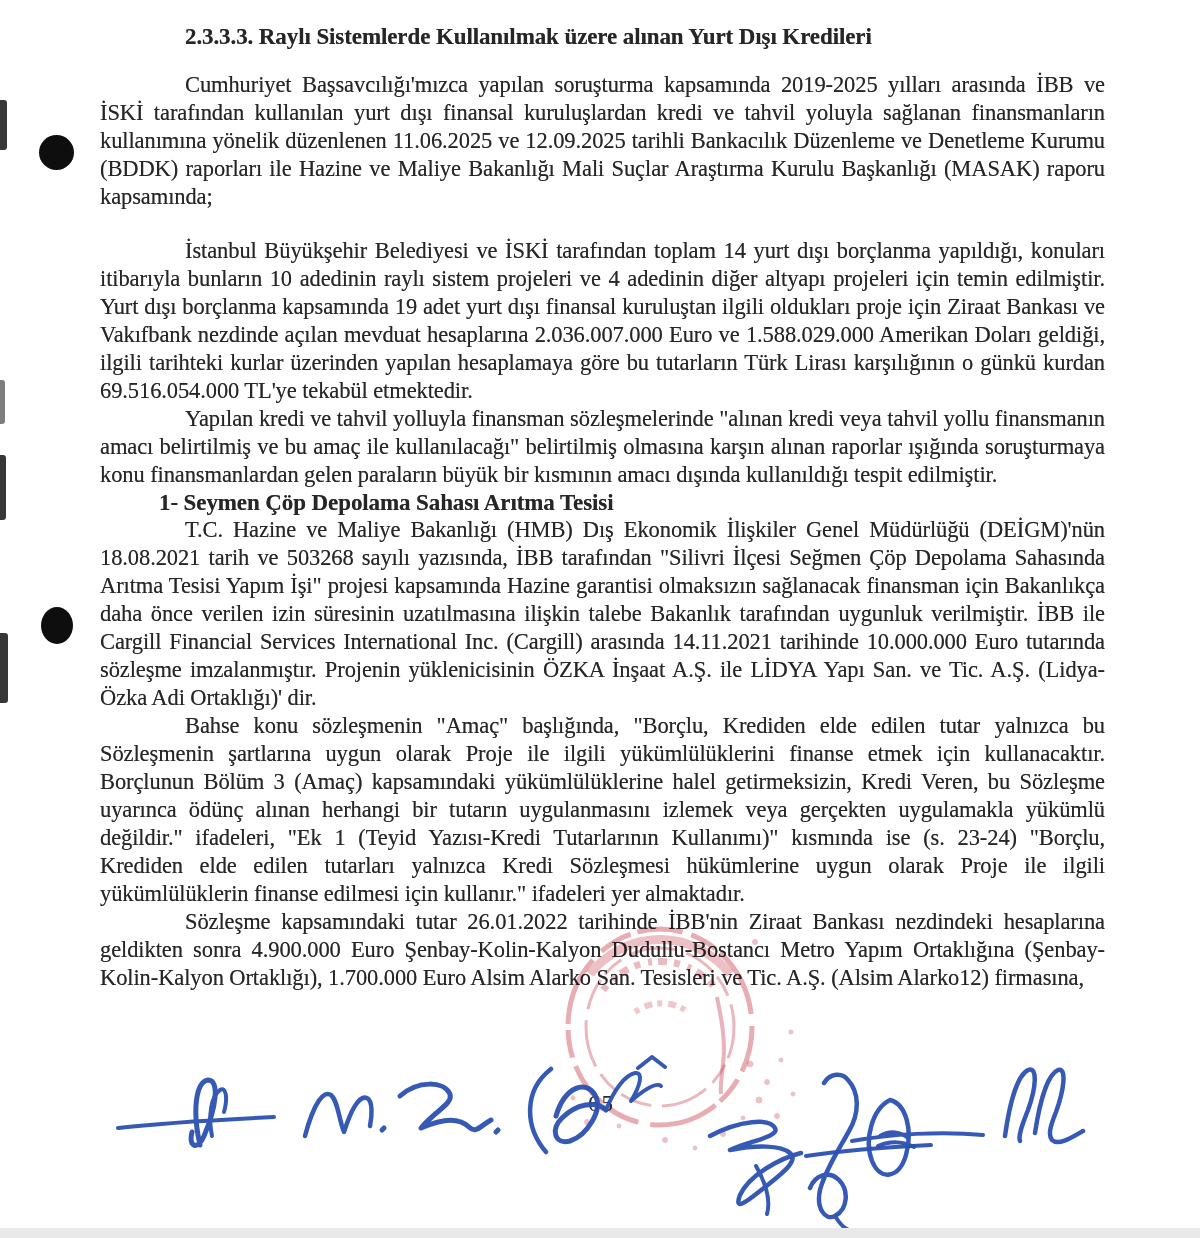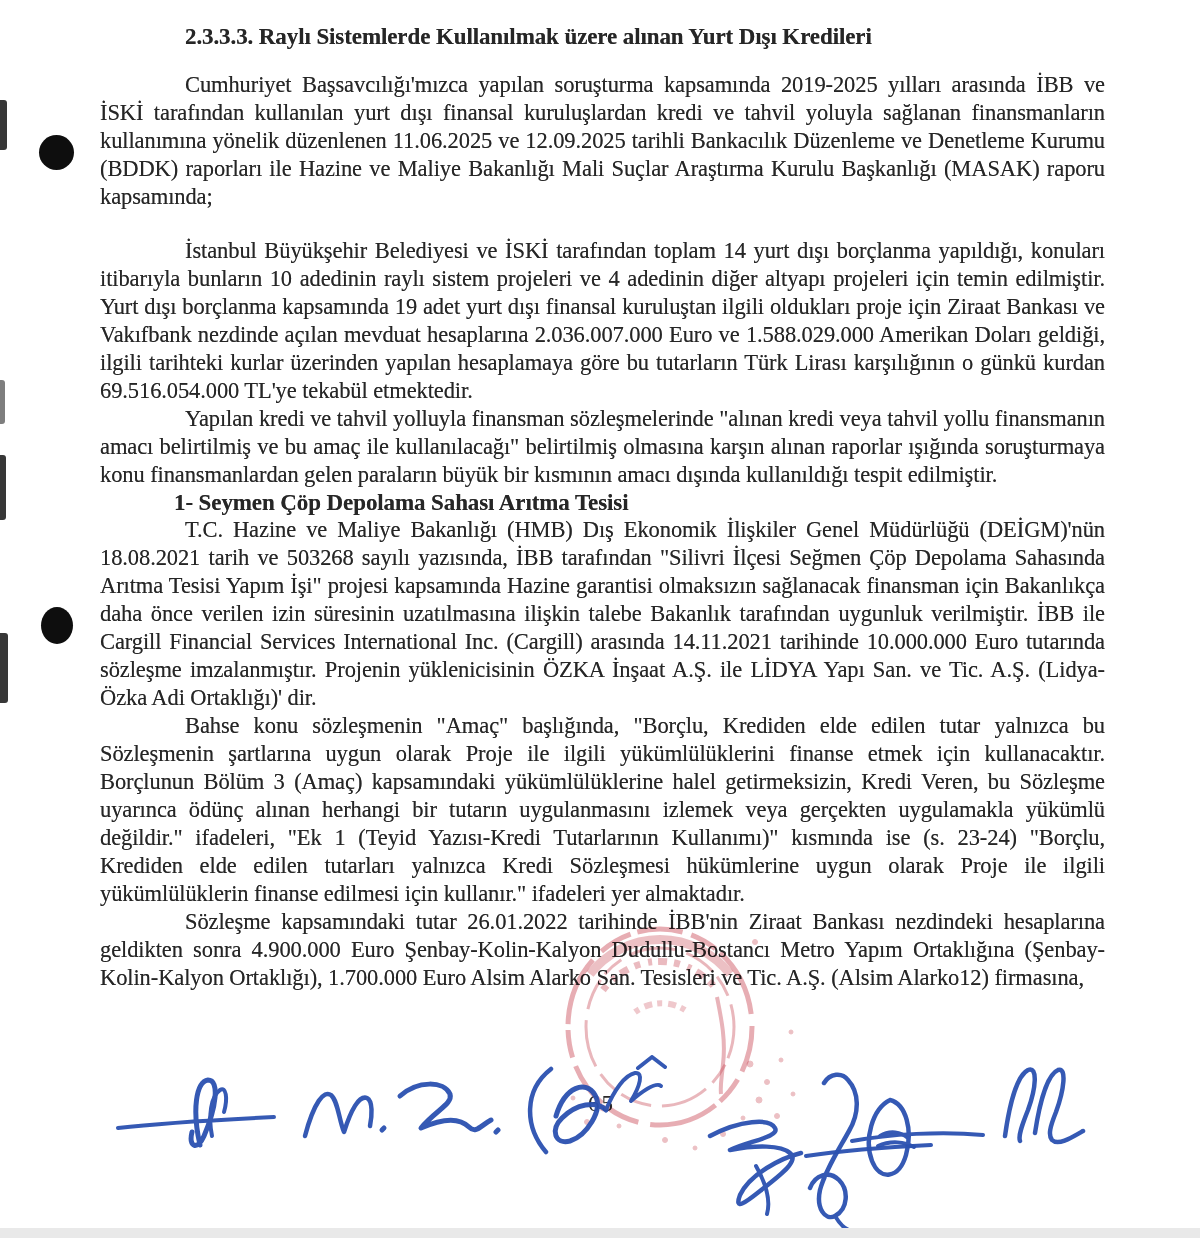--- a/index.html
+++ b/index.html
@@ -29,21 +29,21 @@
   }
   .para{margin:0;text-indent:85px;}
   .para.first{margin-top:20px;margin-bottom:26px;}
   .h2{
     font-size:23px;font-weight:bold;margin:20px 0 0 85px;
     line-height:28px;
     text-decoration:underline;
     text-decoration-thickness:2px;
     text-underline-offset:4px;
   }
-  .h3{font-size:23px;font-weight:bold;margin:0 0 0 74px;line-height:27px;}
+  .h3{font-size:23px;font-weight:bold;margin:0 0 0 59px;line-height:27px;}
   .punch{
     position:absolute;
     background:#0e0e0e;
     border-radius:50%;
   }
   .punch-1{left:39px;top:135px;width:35px;height:35px;}
   .punch-2{left:41px;top:607px;width:32px;height:37px;}
   .edge-artifact{
     position:absolute;left:0;background:#141414;opacity:.85;
     border-radius:0 3px 3px 0;

